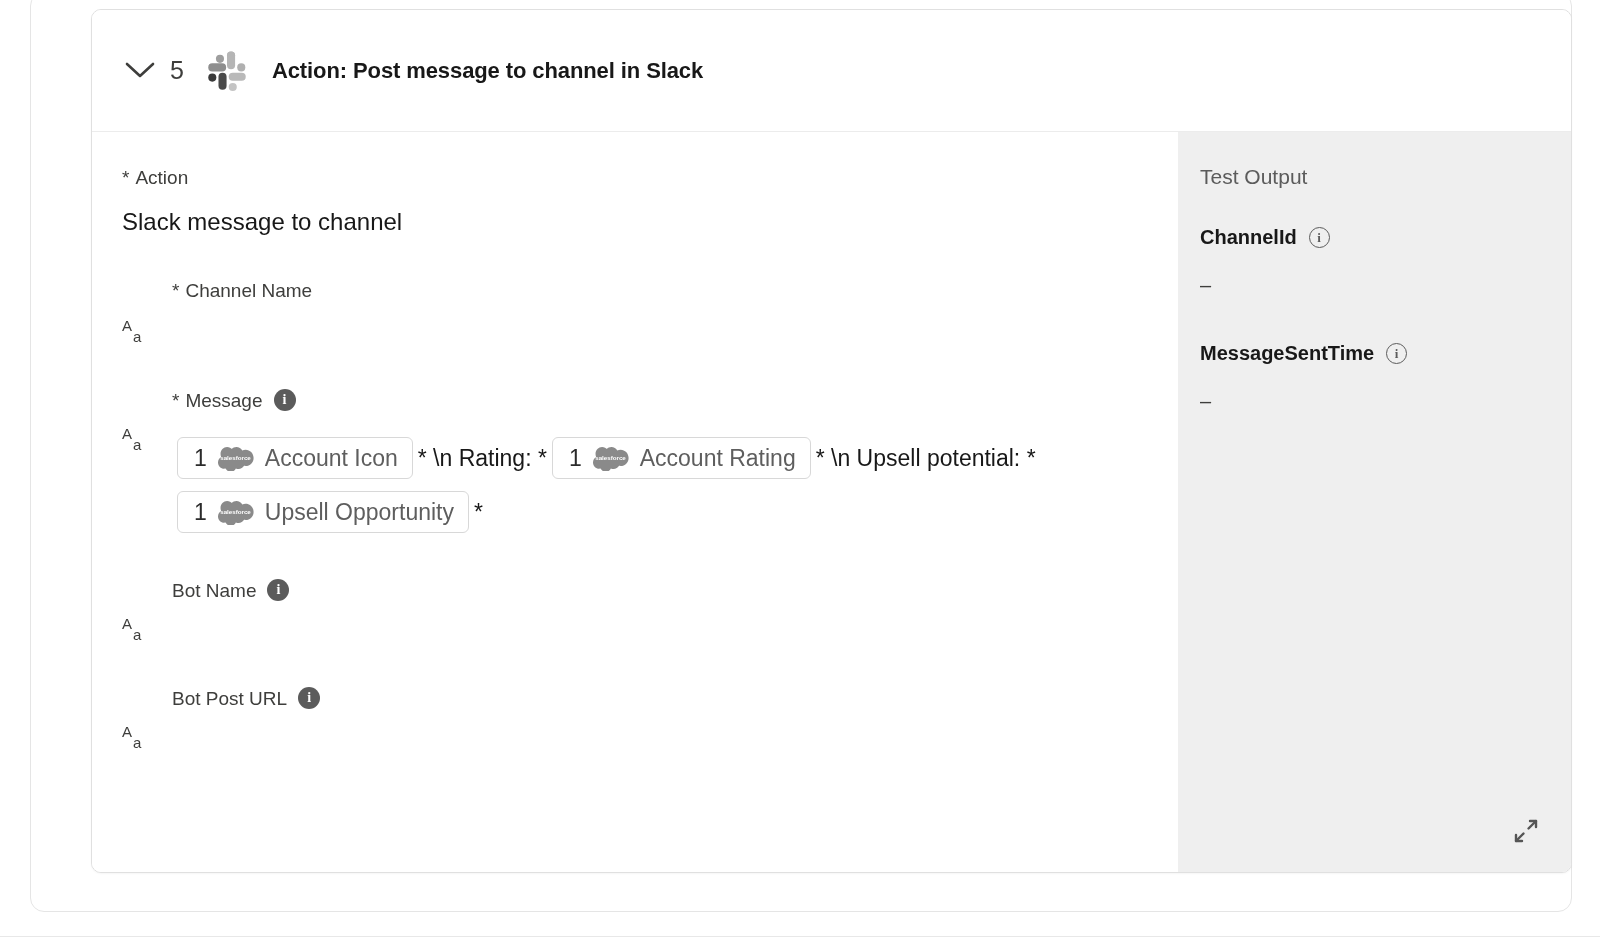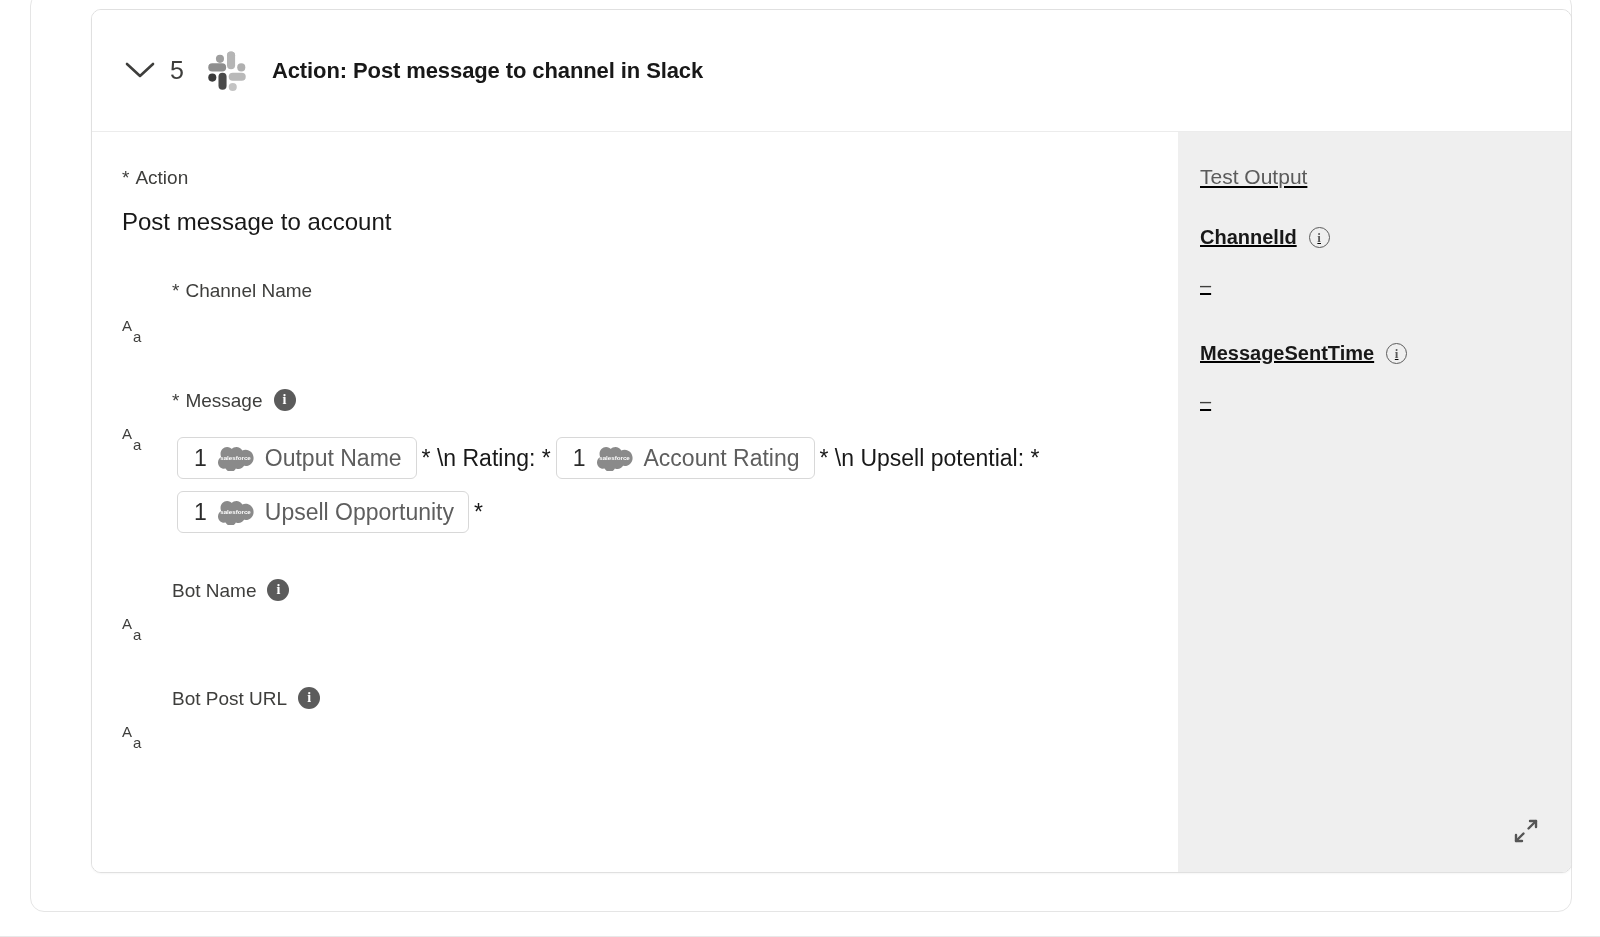--- a/index.html
+++ b/index.html
@@ -111,21 +111,20 @@
     flex: 0 0 1086px;
     background: #ffffff;
     padding: 36px 0 0 30px;
     position: relative;
   }
   .test-pane {
     flex: 1 1 auto;
     background: #efefef;
     padding: 34px 0 0 22px;
     position: relative;
-    text-decoration: underline;
   }
 
   
   .field-label {
     font-size: 19px;
     color: #3e3e3c;
     line-height: 1;
     display: flex;
     align-items: center;
     gap: 11px;
@@ -331,21 +330,21 @@
 
     <div class="card-body">
 
       <div class="form-pane">
 
         <div class="action-block">
           <div class="field-label">
             <span class="req">*</span>
             <span style="margin-left:-5px">Action</span>
           </div>
-          <div class="field-value-big">Post message to account</div>
+          <div class="field-value-big">Slack message to channel</div>
         </div>
 
         <div class="typed-field">
           <div class="type-glyph">
             <svg width="30" height="30" viewBox="0 0 30 30" aria-hidden="true">
               <text x="0" y="14" font-family="Liberation Sans, sans-serif" font-size="15" fill="#3e3e3c">A</text>
               <text x="11" y="25" font-family="Liberation Sans, sans-serif" font-size="15" fill="#3e3e3c">a</text>
             </svg>
           </div>
           <div class="typed-field-main">
@@ -369,21 +368,21 @@
               <span style="margin-left:-5px">Message</span>
               <span class="info-filled">i</span>
             </div>
             <div class="rich-text" id="message-tokens">
                 <span class="merge-chip">
                   <span class="chip-num">1</span>
                   <svg class="chip-logo" width="36" height="26" viewBox="0 0 36 26">
                     <path d="M13.6 4.1c1.2-1.3 2.9-2.1 4.8-2.1 2.5 0 4.7 1.4 5.9 3.5 1-.45 2.1-.7 3.3-.7 4.4 0 8 3.6 8 8.1 0 4.5-3.6 8.1-8 8.1-.55 0-1.08-.05-1.6-.16-1.05 1.9-3.1 3.16-5.4 3.16-.97 0-1.9-.22-2.72-.62C16.9 25.6 15 26.8 12.8 26.8c-2.3 0-4.3-1.3-5.3-3.2-.42.09-.85.14-1.3.14C2.8 23.74 0 20.9 0 17.4c0-2.35 1.26-4.4 3.13-5.5-.38-.9-.6-1.88-.6-2.9C2.53 4.9 5.5 2 9.1 2c2.1 0 3.97 1 5.17 2.55z" fill="#8a8a8a"></path>
                     <text x="17.5" y="15.4" text-anchor="middle" font-family="Liberation Sans, sans-serif" font-size="6.2" font-weight="bold" fill="#ffffff">salesforce</text>
                   </svg>
-                  <span class="chip-label">Output Name</span>
+                  <span class="chip-label">Account Icon</span>
                 </span>
                 <span class="rt-text">* \n Rating: *</span>
                 <span class="merge-chip">
                   <span class="chip-num">1</span>
                   <svg class="chip-logo" width="36" height="26" viewBox="0 0 36 26">
                     <path d="M13.6 4.1c1.2-1.3 2.9-2.1 4.8-2.1 2.5 0 4.7 1.4 5.9 3.5 1-.45 2.1-.7 3.3-.7 4.4 0 8 3.6 8 8.1 0 4.5-3.6 8.1-8 8.1-.55 0-1.08-.05-1.6-.16-1.05 1.9-3.1 3.16-5.4 3.16-.97 0-1.9-.22-2.72-.62C16.9 25.6 15 26.8 12.8 26.8c-2.3 0-4.3-1.3-5.3-3.2-.42.09-.85.14-1.3.14C2.8 23.74 0 20.9 0 17.4c0-2.35 1.26-4.4 3.13-5.5-.38-.9-.6-1.88-.6-2.9C2.53 4.9 5.5 2 9.1 2c2.1 0 3.97 1 5.17 2.55z" fill="#8a8a8a"></path>
                     <text x="17.5" y="15.4" text-anchor="middle" font-family="Liberation Sans, sans-serif" font-size="6.2" font-weight="bold" fill="#ffffff">salesforce</text>
                   </svg>
                   <span class="chip-label">Account Rating</span>
                 </span>

